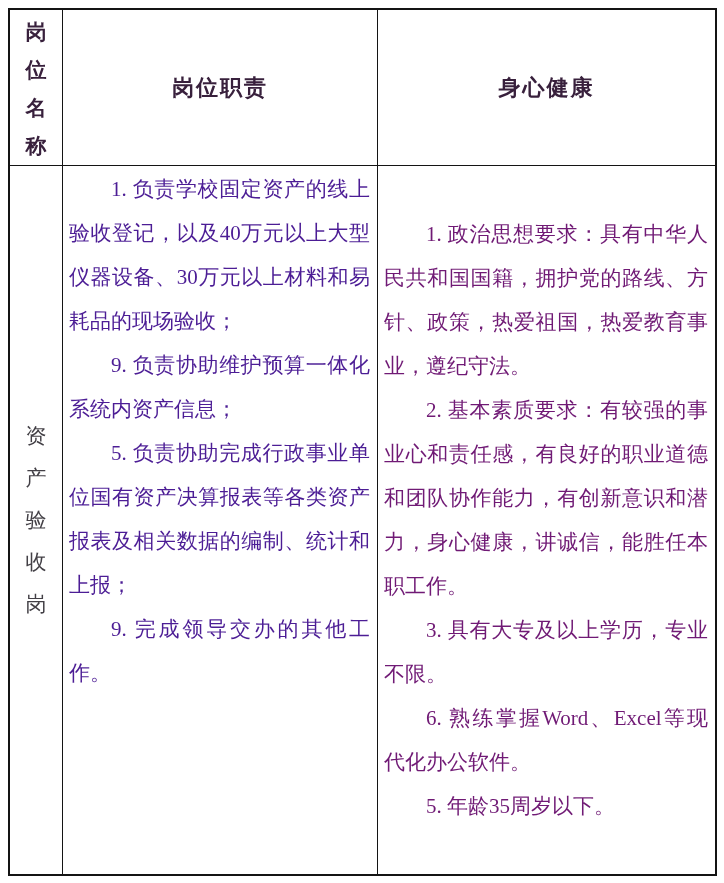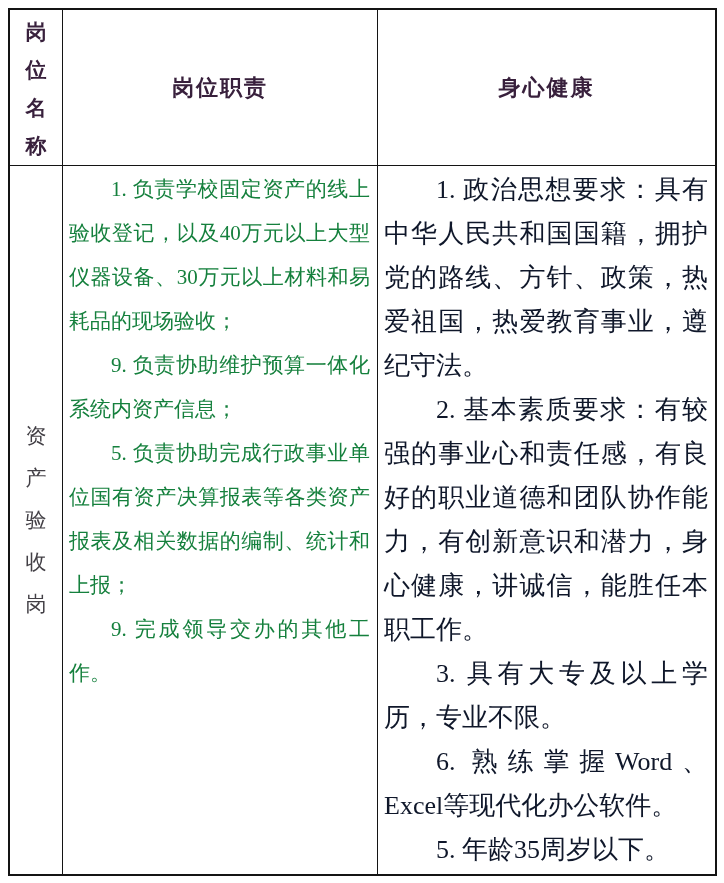--- a/index.html
+++ b/index.html
@@ -63,35 +63,35 @@
   }
   .name-cell .vtext {
     white-space: pre-line;
     text-align: center;
     line-height: 42px;
   }
 
   
   .duties-cell {
     padding: 1px 7px 8px 6px;
-    color: #15803d;
+    color: #4c1d95;
     font-size: 21px;
   }
   .duties-cell p {
     margin: 0;
     line-height: 44px;
     text-align: justify;
     text-indent: 2em;
   }
 
   
   .req-cell {
     padding: 0 7px 0 6px;
-    color: #0f172a;
-    font-size: 26px;
+    color: #701a75;
+    font-size: 21px;
     display: flex;
     flex-direction: column;
     justify-content: center;
   }
   .req-cell p {
     margin: 0;
     line-height: 44px;
     text-align: justify;
     text-indent: 2em;
   }

